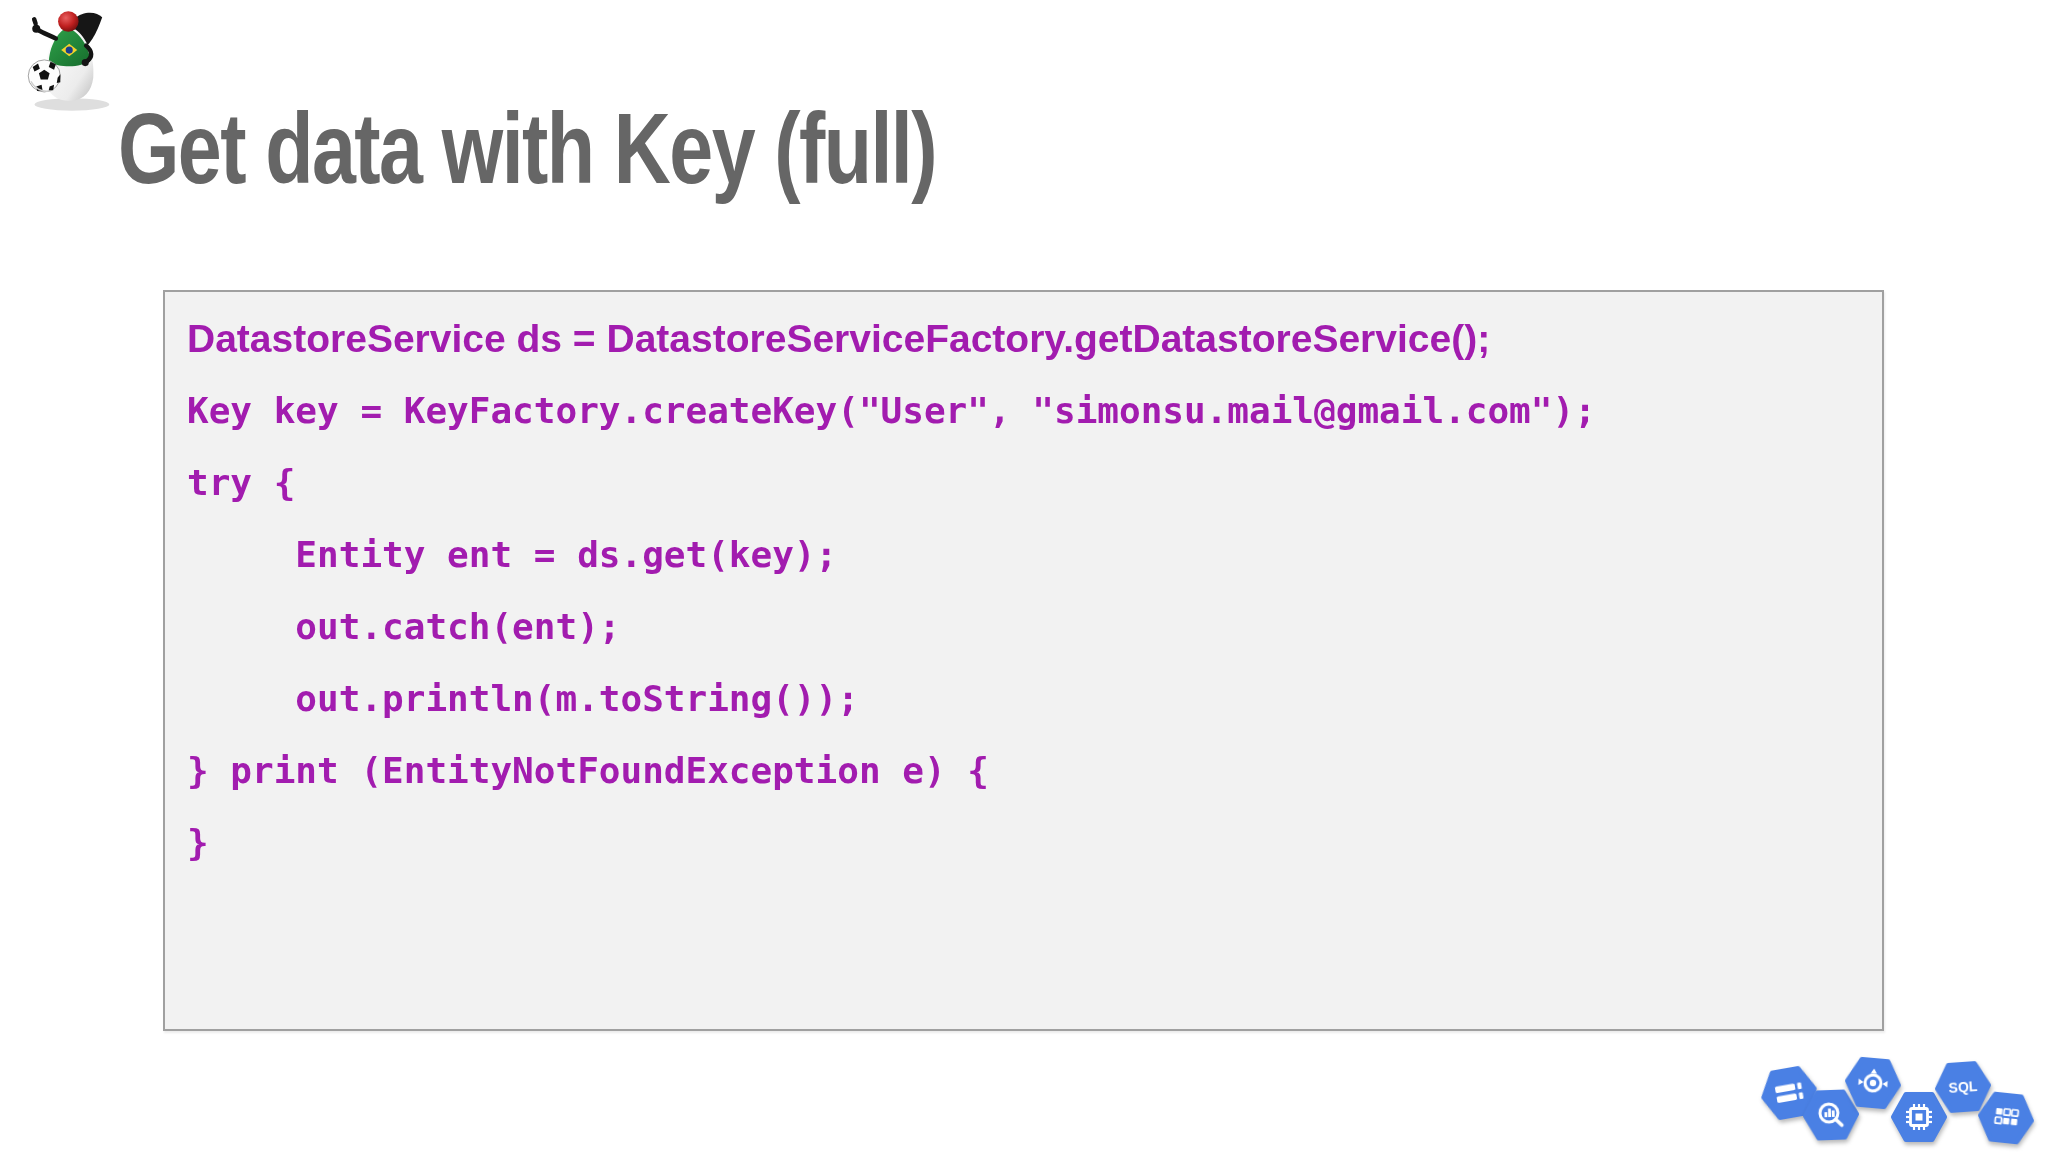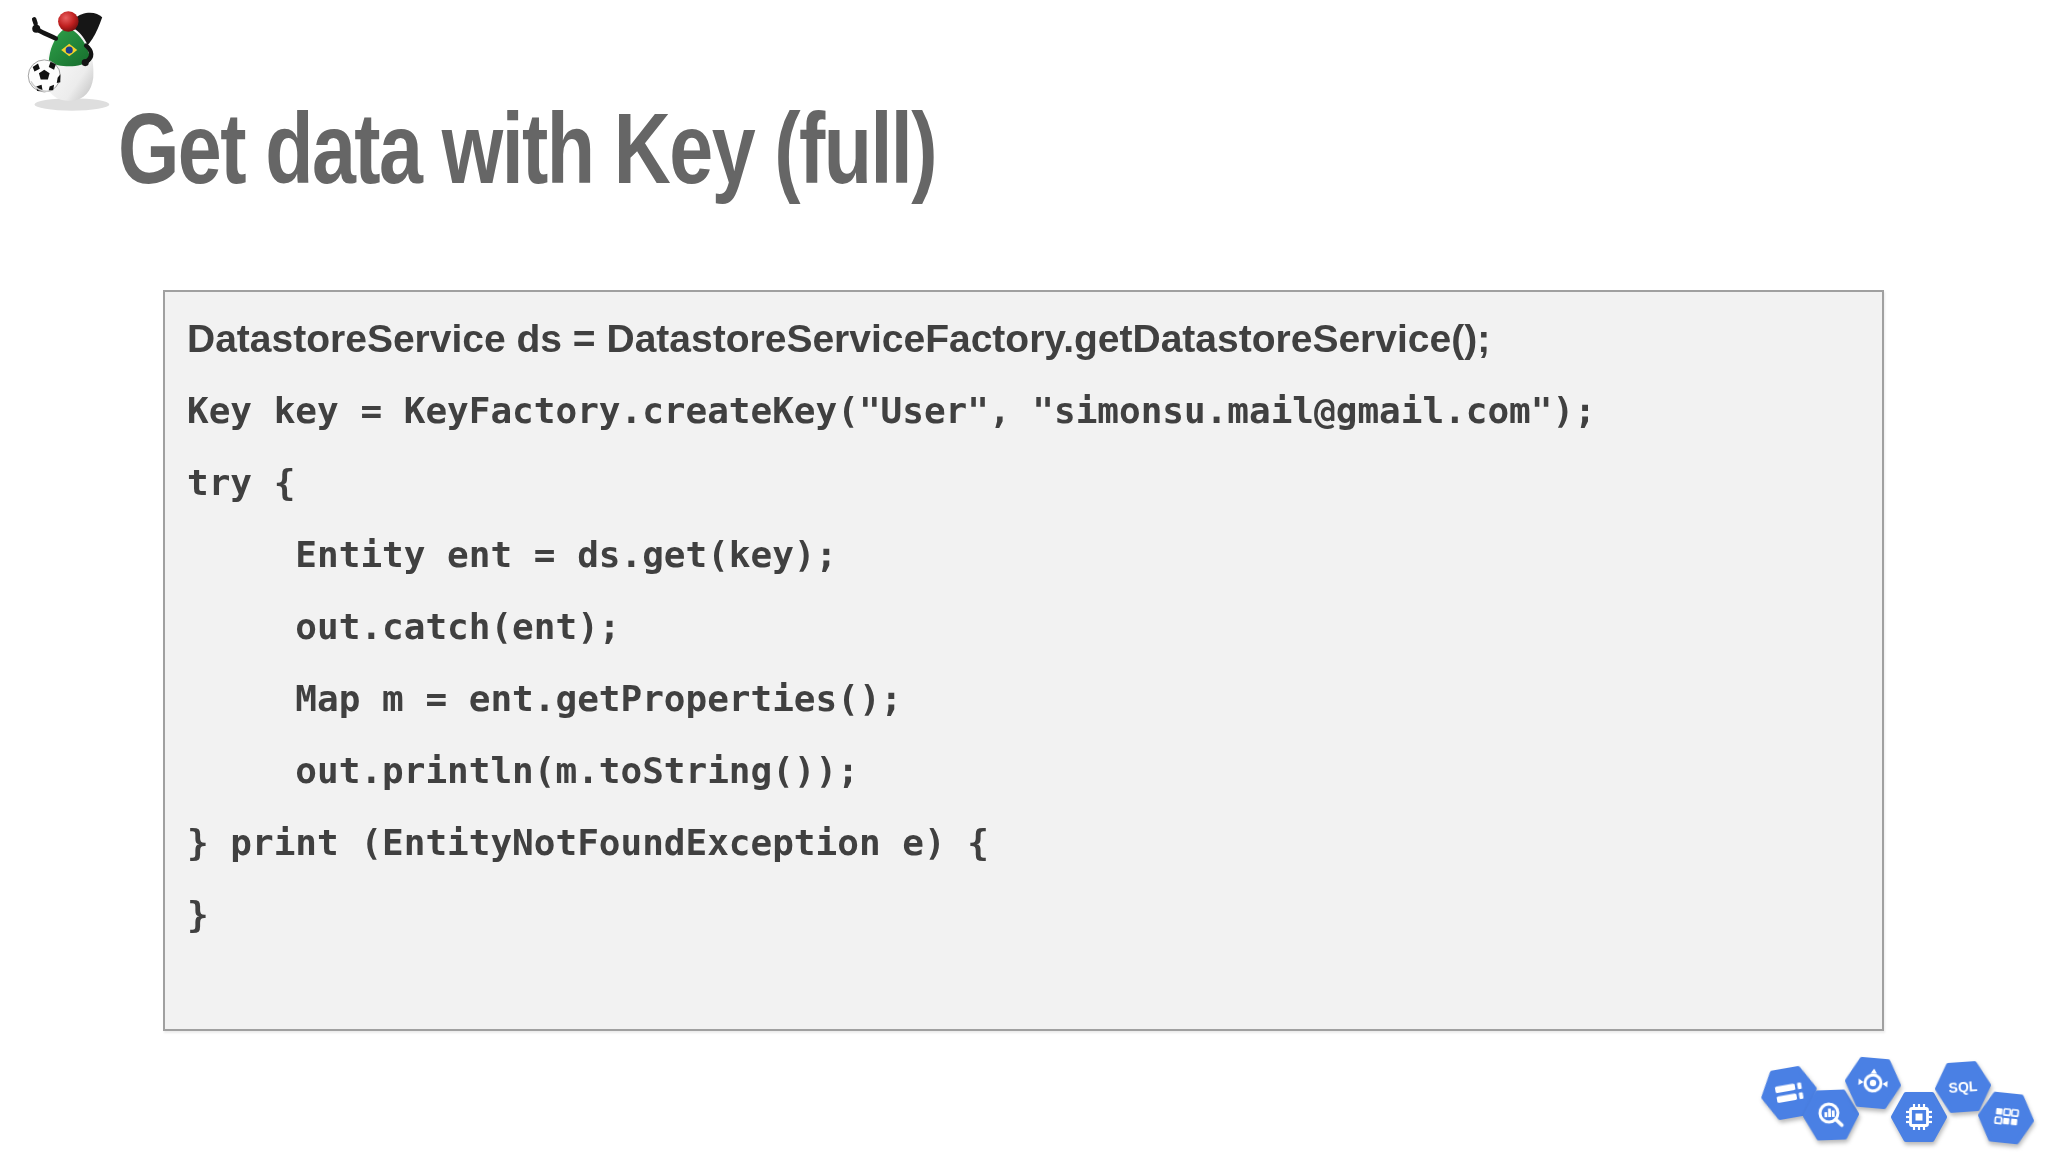--- a/index.html
+++ b/index.html
@@ -25,21 +25,21 @@
     background: #f2f2f2;
     border: 2px solid #a0a0a0;
     box-shadow: 1px 2px 2px rgba(0,0,0,0.08);
     padding: 11px 20px 0 22px;
     overflow: hidden;
   }
   .code-line {
     white-space: pre;
     line-height: 72px;
     height: 72px;
-    color: #404040;
+    color: #a21caf;
   }
   .code-line.sans {
     font-family: "Liberation Sans", sans-serif;
     font-weight: 700;
     font-size: 39px;
   }
   .code-line.mono {
     font-family: "DejaVu Sans Mono", monospace;
     font-weight: 700;
     font-size: 36px;
@@ -112,21 +112,20 @@
 </svg>
 
 <h1 class="slide-title">Get data with Key (full)</h1>
 
 <div class="code-box">
   <div class="code-line sans">DatastoreService ds = DatastoreServiceFactory.getDatastoreService();</div>
   <div class="code-line mono">Key key = KeyFactory.createKey("User", "simonsu.mail@gmail.com");</div>
   <div class="code-line mono">try {</div>
   <div class="code-line mono">     Entity ent = ds.get(key);</div>
   <div class="code-line mono">     out.catch(ent);</div>
-  <div class="code-line mono">     Map m = ent.getProperties();</div>
   <div class="code-line mono">     out.println(m.toString());</div>
   <div class="code-line mono">} print (EntityNotFoundException e) {</div>
   <div class="code-line mono">}</div>
 </div>
 
 <svg class="hex-icon hex-storage" viewBox="0 0 56 50">
   <polygon points="15,2.5 41,2.5 53.5,25 41,47.5 15,47.5 2.5,25" fill="#4a80e4" stroke="#4a80e4" stroke-width="5" stroke-linejoin="round"></polygon>
   <rect x="15" y="16.5" width="20" height="6.5" rx="1.5" fill="#fff"></rect>
   <rect x="37.5" y="16.5" width="4" height="6.5" rx="1" fill="#fff"></rect>
   <rect x="15" y="26.5" width="20" height="6.5" rx="1.5" fill="#fff"></rect>

